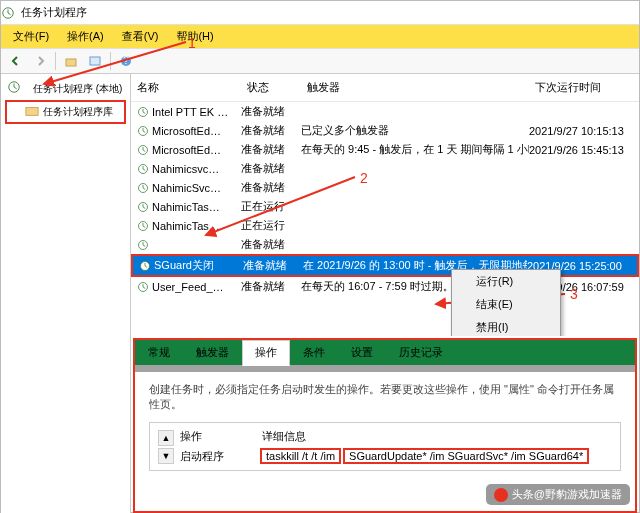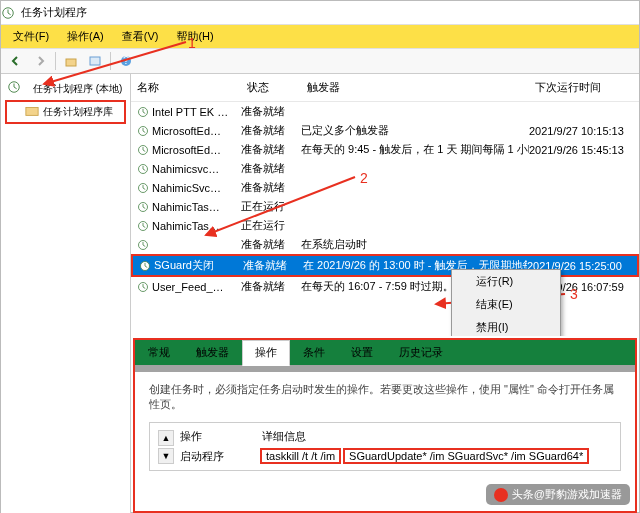--- a/index.html
+++ b/index.html
@@ -210,21 +210,20 @@
             </div>
             <div class="grid-row">
               <div class="col-name">
                 <svg class="clock-icon" viewBox="0 0 16 16">
                   <circle cx="8" cy="8" r="6" fill="#fff" stroke="#3a7a3a"></circle>
                   <path d="M8 4v4l3 2" stroke="#3a7a3a" fill="none"></path>
                 </svg>
                 <span></span>
               </div>
               <div class="col-status">准备就绪</div>
-              <div class="col-trigger">在系统启动时</div>
               <div class="col-time"></div>
             </div>
             <div class="grid-row selected">
               <div class="col-name">
                 <svg class="clock-icon" viewBox="0 0 16 16">
                   <circle cx="8" cy="8" r="6" fill="#fff" stroke="#3a7a3a"></circle>
                   <path d="M8 4v4l3 2" stroke="#3a7a3a" fill="none"></path>
                 </svg>
                 <span>SGuard关闭</span>
               </div>

